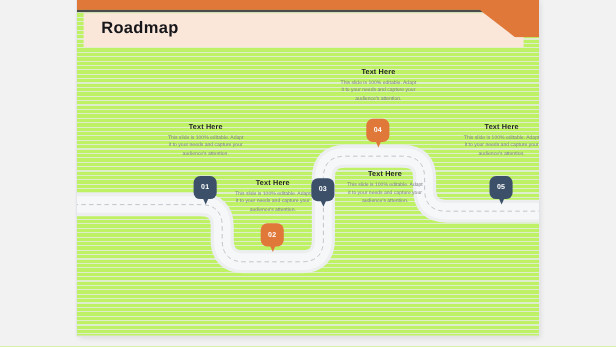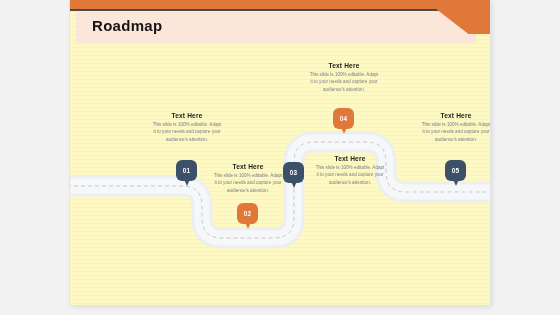--- a/index.html
+++ b/index.html
@@ -9,21 +9,21 @@
     font-family:"Liberation Sans", sans-serif;
     overflow:hidden;
     position:relative;
   }
 
   
   #slide{
     position:absolute;
     left:70px; top:0px;
     width:420px; height:305px;
-    background:#fef9c3;
+    background:#bef264;
     box-shadow:0 0 0 1px #e3e5e8, 2px 2px 5px rgba(0,0,0,.10);
     overflow:hidden;
   }
   
   #slide::before{
     content:"";
     position:absolute; inset:0;
     background:repeating-linear-gradient(
       to bottom,
       rgba(255,255,255,0) 0px,

